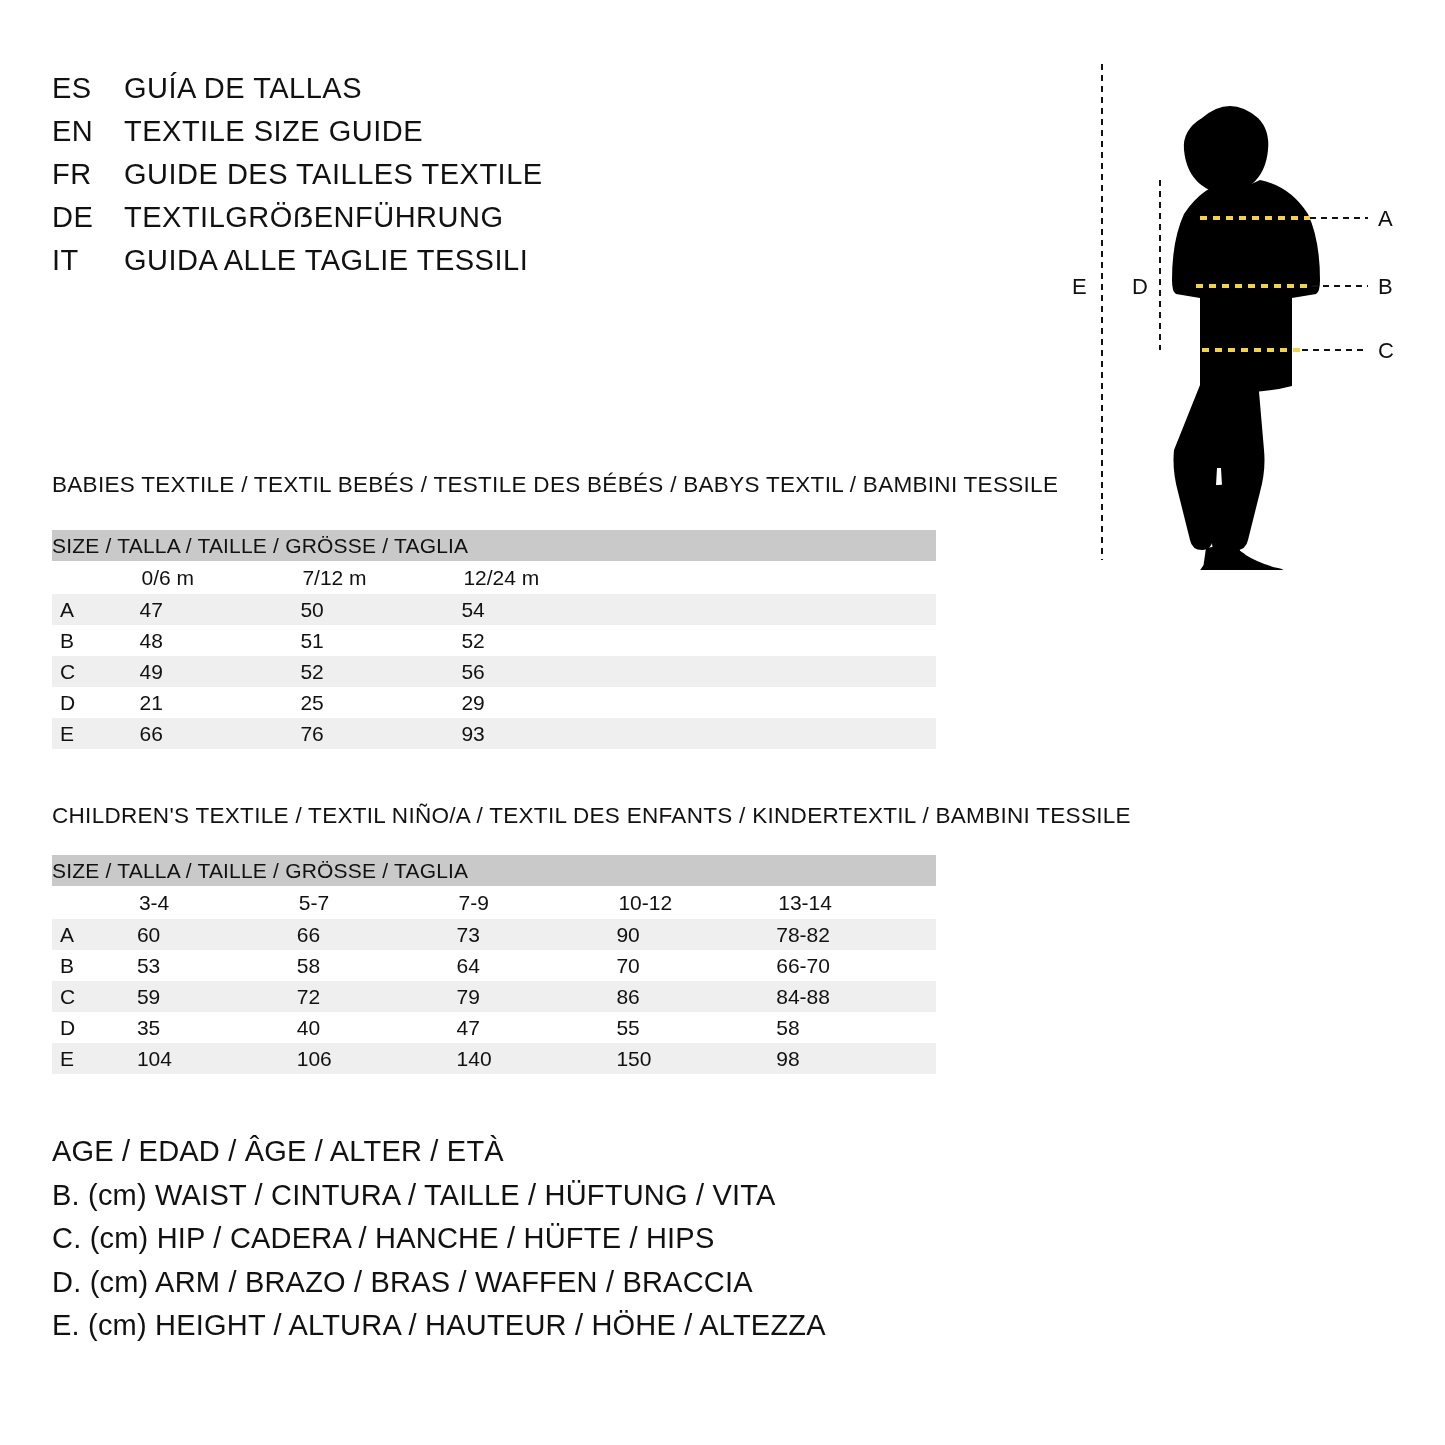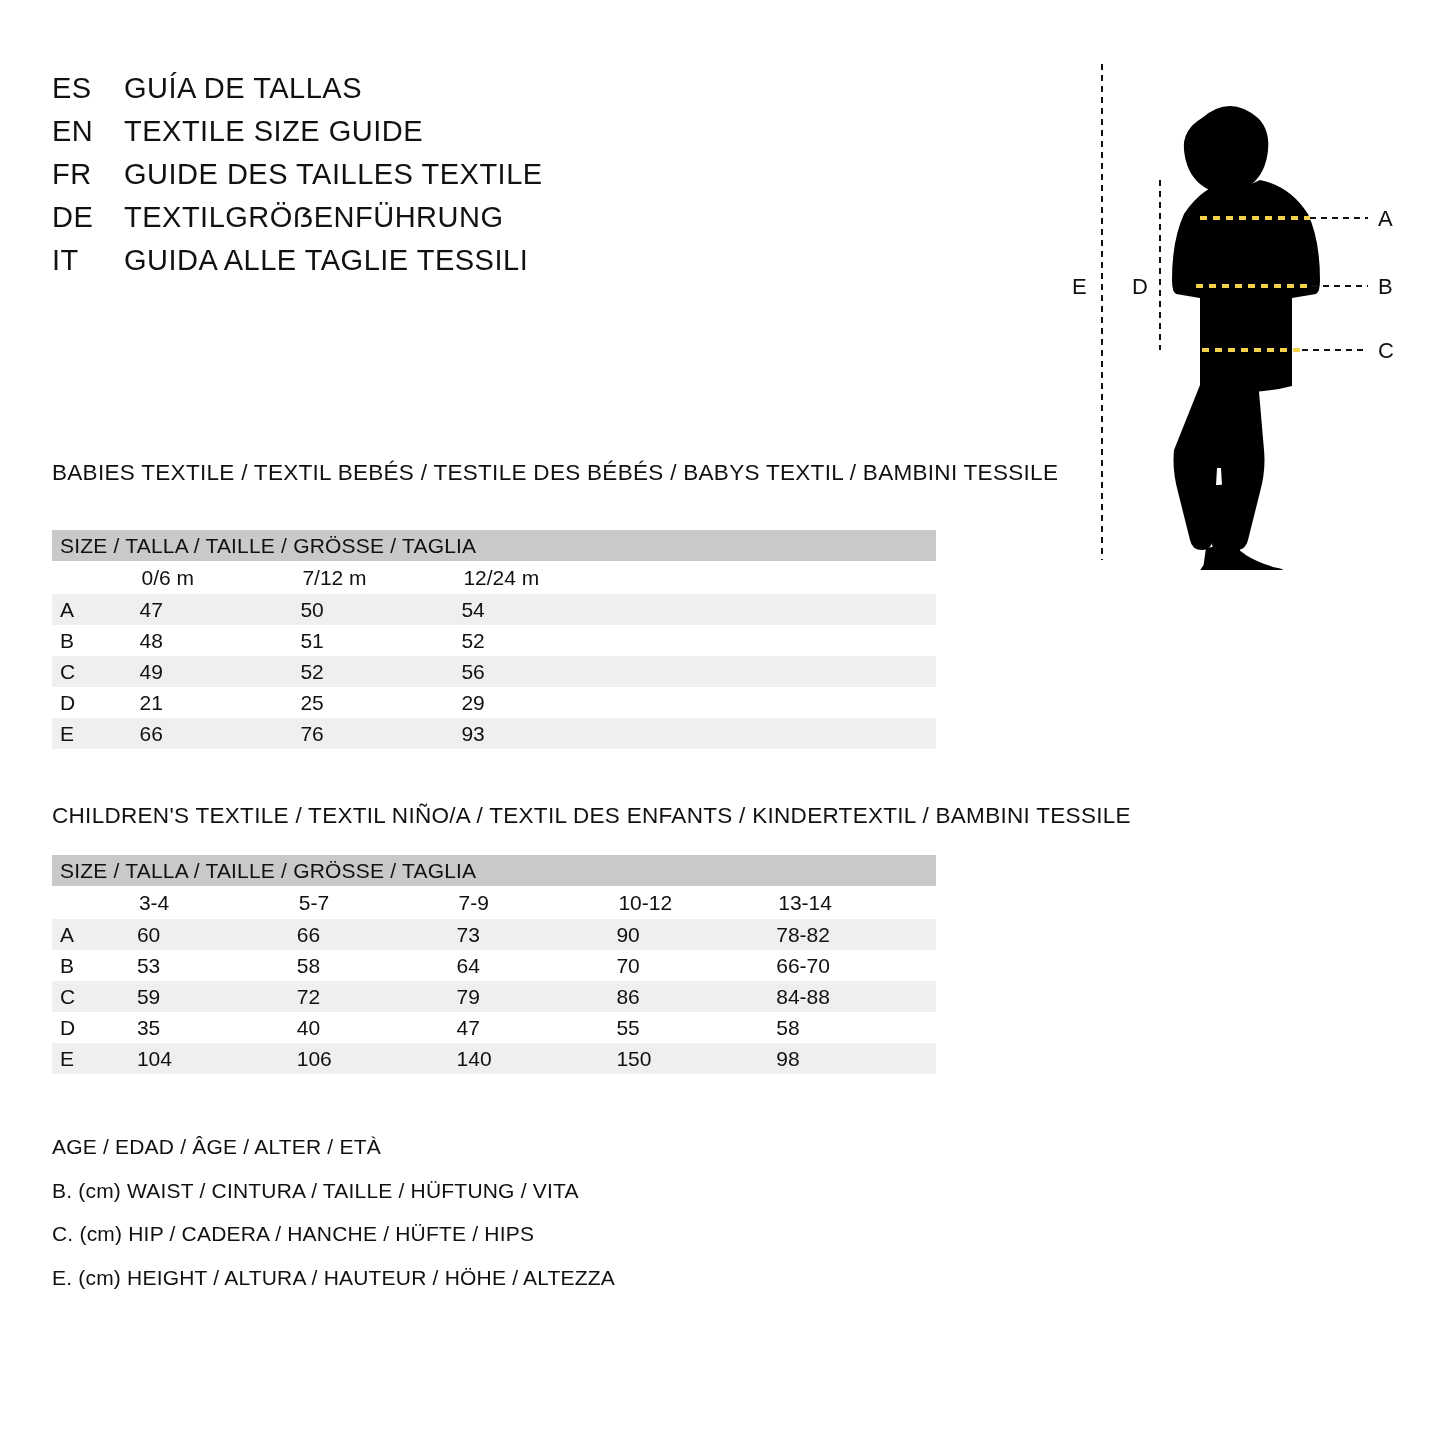--- a/index.html
+++ b/index.html
@@ -56,42 +56,42 @@
   .figure svg { display: block; }
 
   
   .section-heading {
     position: absolute;
     font-size: 22.5px;
     letter-spacing: 0.3px;
     color: #111;
     white-space: nowrap;
   }
-  #babies-heading { left: 52px; top: 460px; }
+  #babies-heading { left: 52px; top: 472px; }
   #children-heading { left: 52px; top: 803px; }
 
   
   .size-table {
     position: absolute;
     border-collapse: collapse;
     font-size: 21px;
     color: #111;
   }
   .size-table td, .size-table th {
     padding: 0;
     font-weight: normal;
     text-align: left;
   }
   .band {
     background: #c9c9c9;
   }
   .band td {
     height: 31px;
     font-size: 21px;
-    padding-left: 8px;
+    padding-left: 0;
     letter-spacing: 0.2px;
   }
   .hdr td {
     height: 33px;
     font-size: 21px;
   }
   .row-alt td {
     background: #efefef;
   }
   .row td {
@@ -120,21 +120,21 @@
 
   .hdr .sizelabel {
     padding-left: 2px;
   }
 
   
   .legend {
     position: absolute;
     left: 52px;
     top: 1135px;
-    font-size: 21px;
+    font-size: 29px;
     color: #111;
     letter-spacing: 0.2px;
   }
   .legend div {
     height: 43.5px;
     white-space: nowrap;
   }
 </style>
 </head>
 <body>
@@ -307,16 +307,17 @@
       <td class="val">150</td>
       <td class="val">98</td>
     </tr>
   </tbody>
     </table>
 
   <div class="legend">
     <div>AGE / EDAD / ÂGE / ALTER / ETÀ</div>
     <div>B. (cm) WAIST / CINTURA / TAILLE / HÜFTUNG / VITA</div>
     <div>C. (cm) HIP / CADERA / HANCHE / HÜFTE / HIPS</div>
+    <div>D. (cm) ARM / BRAZO / BRAS / WAFFEN / BRACCIA</div>
     <div>E. (cm) HEIGHT / ALTURA / HAUTEUR / HÖHE / ALTEZZA</div>
   </div>
 
 </div>
 
 </body></html>

